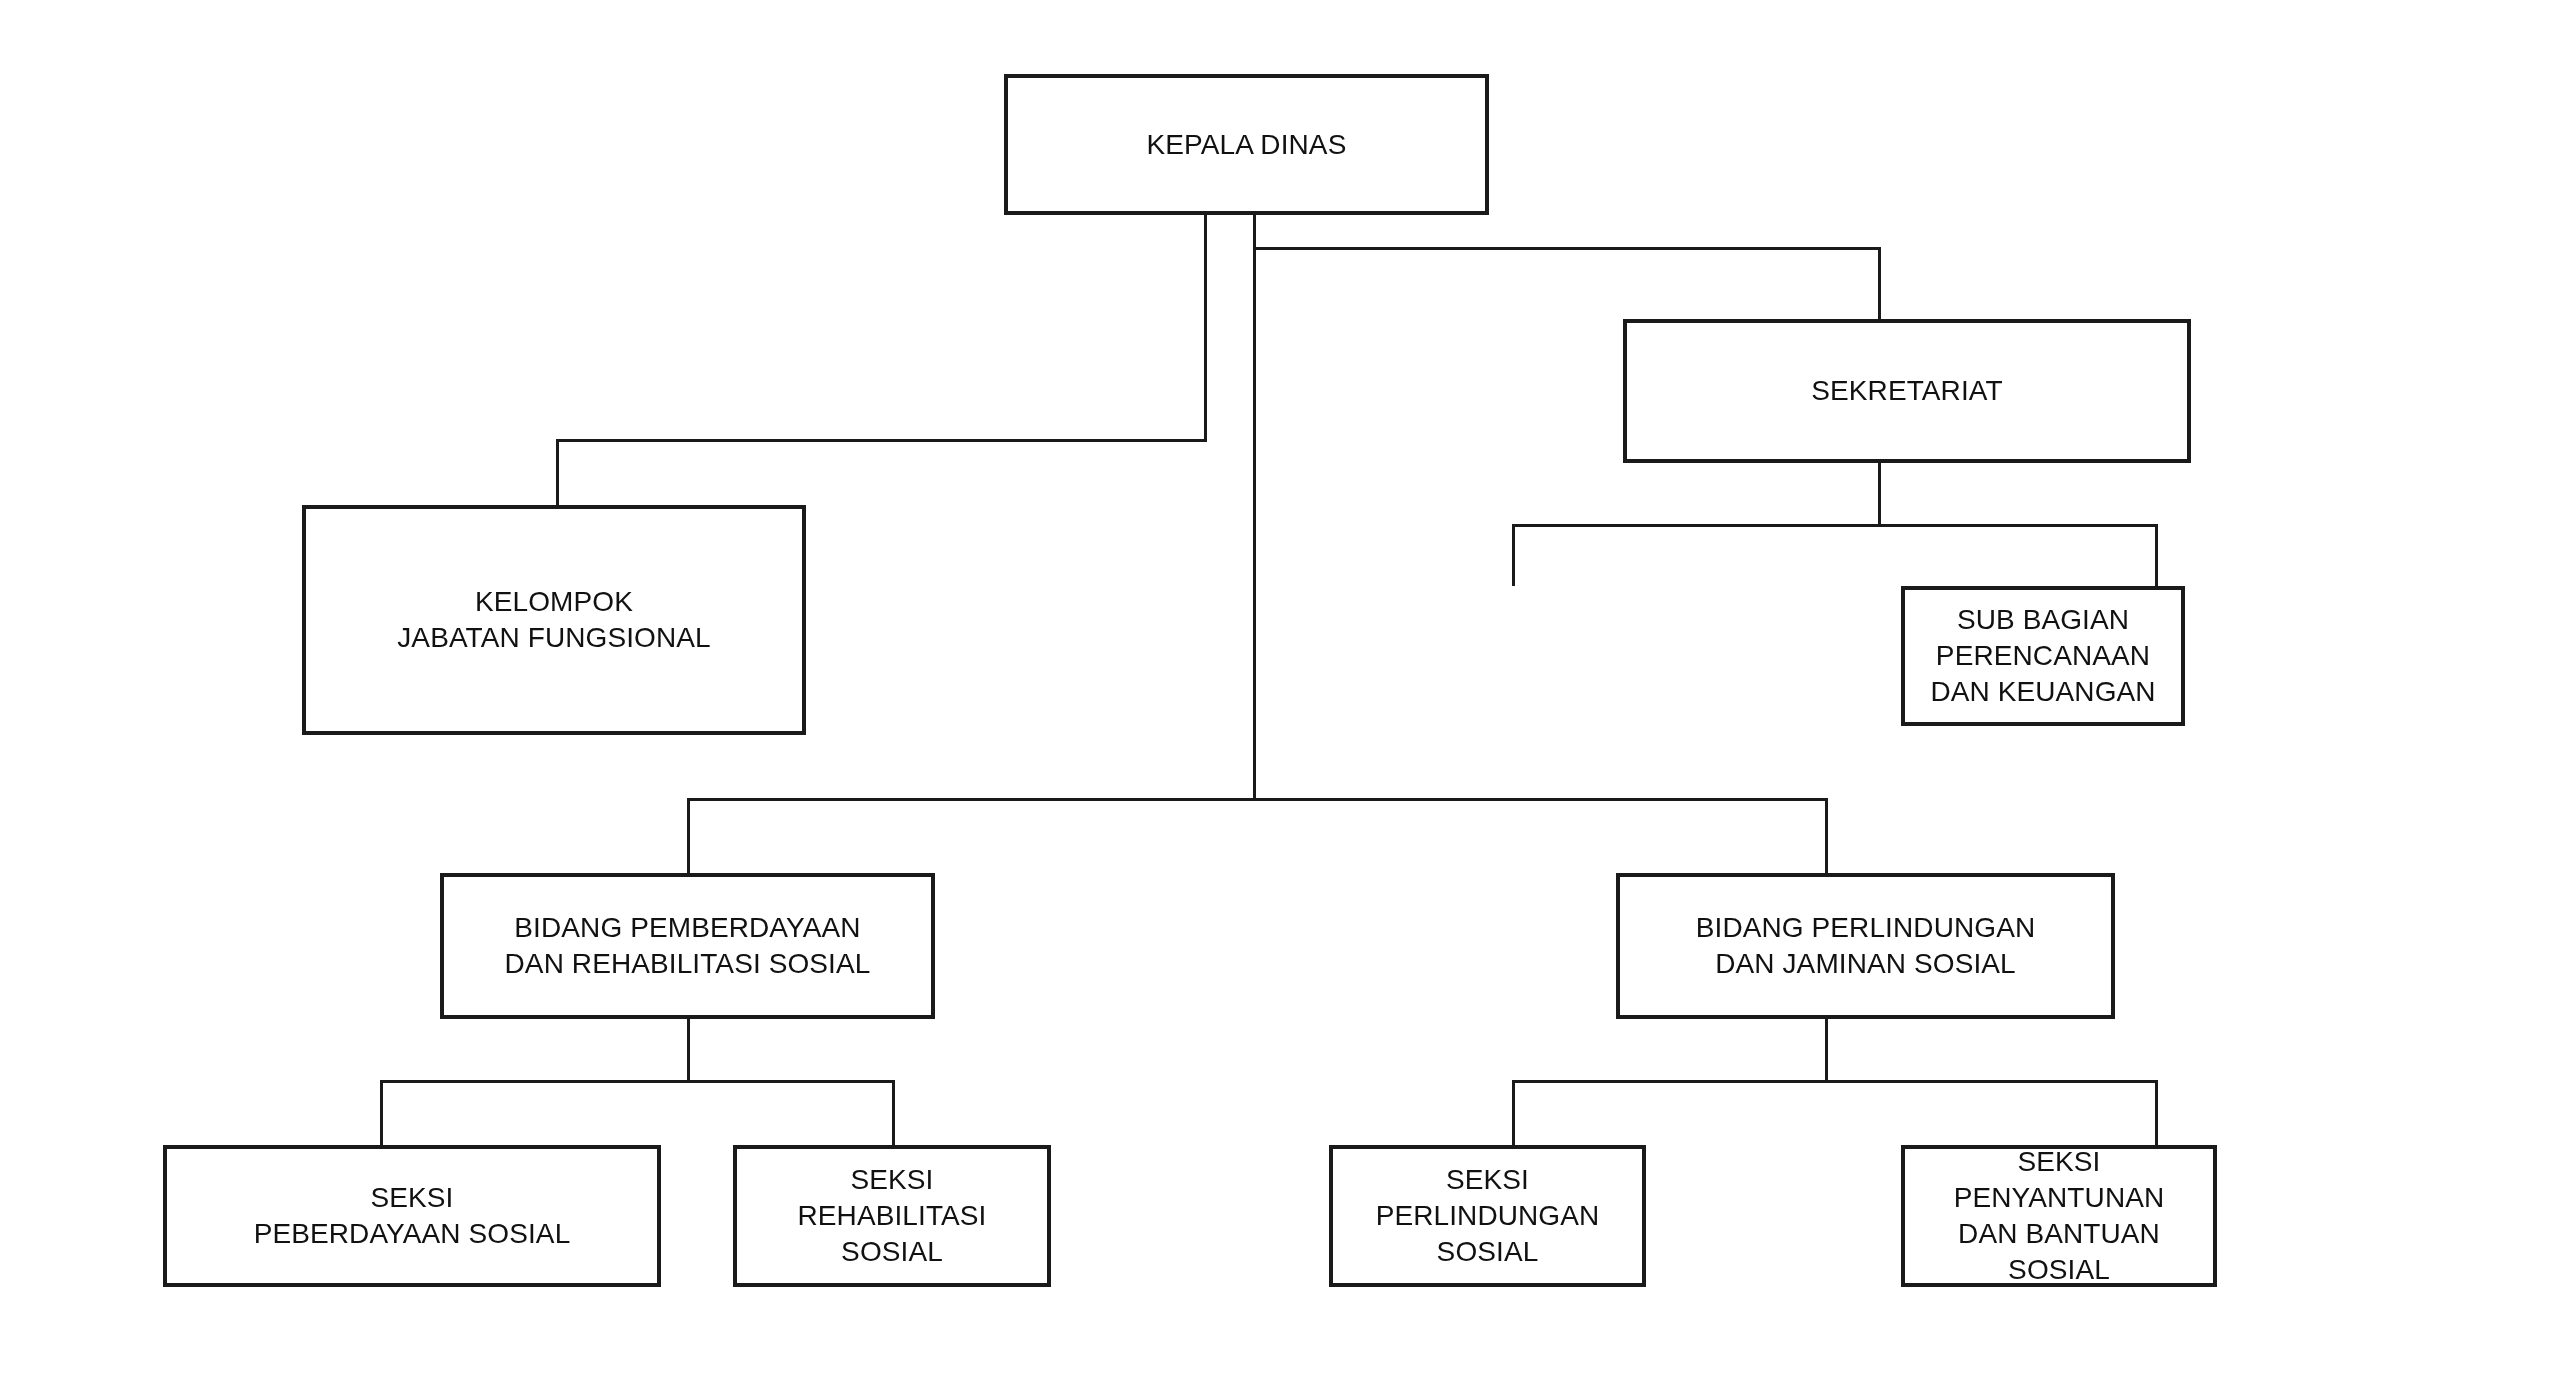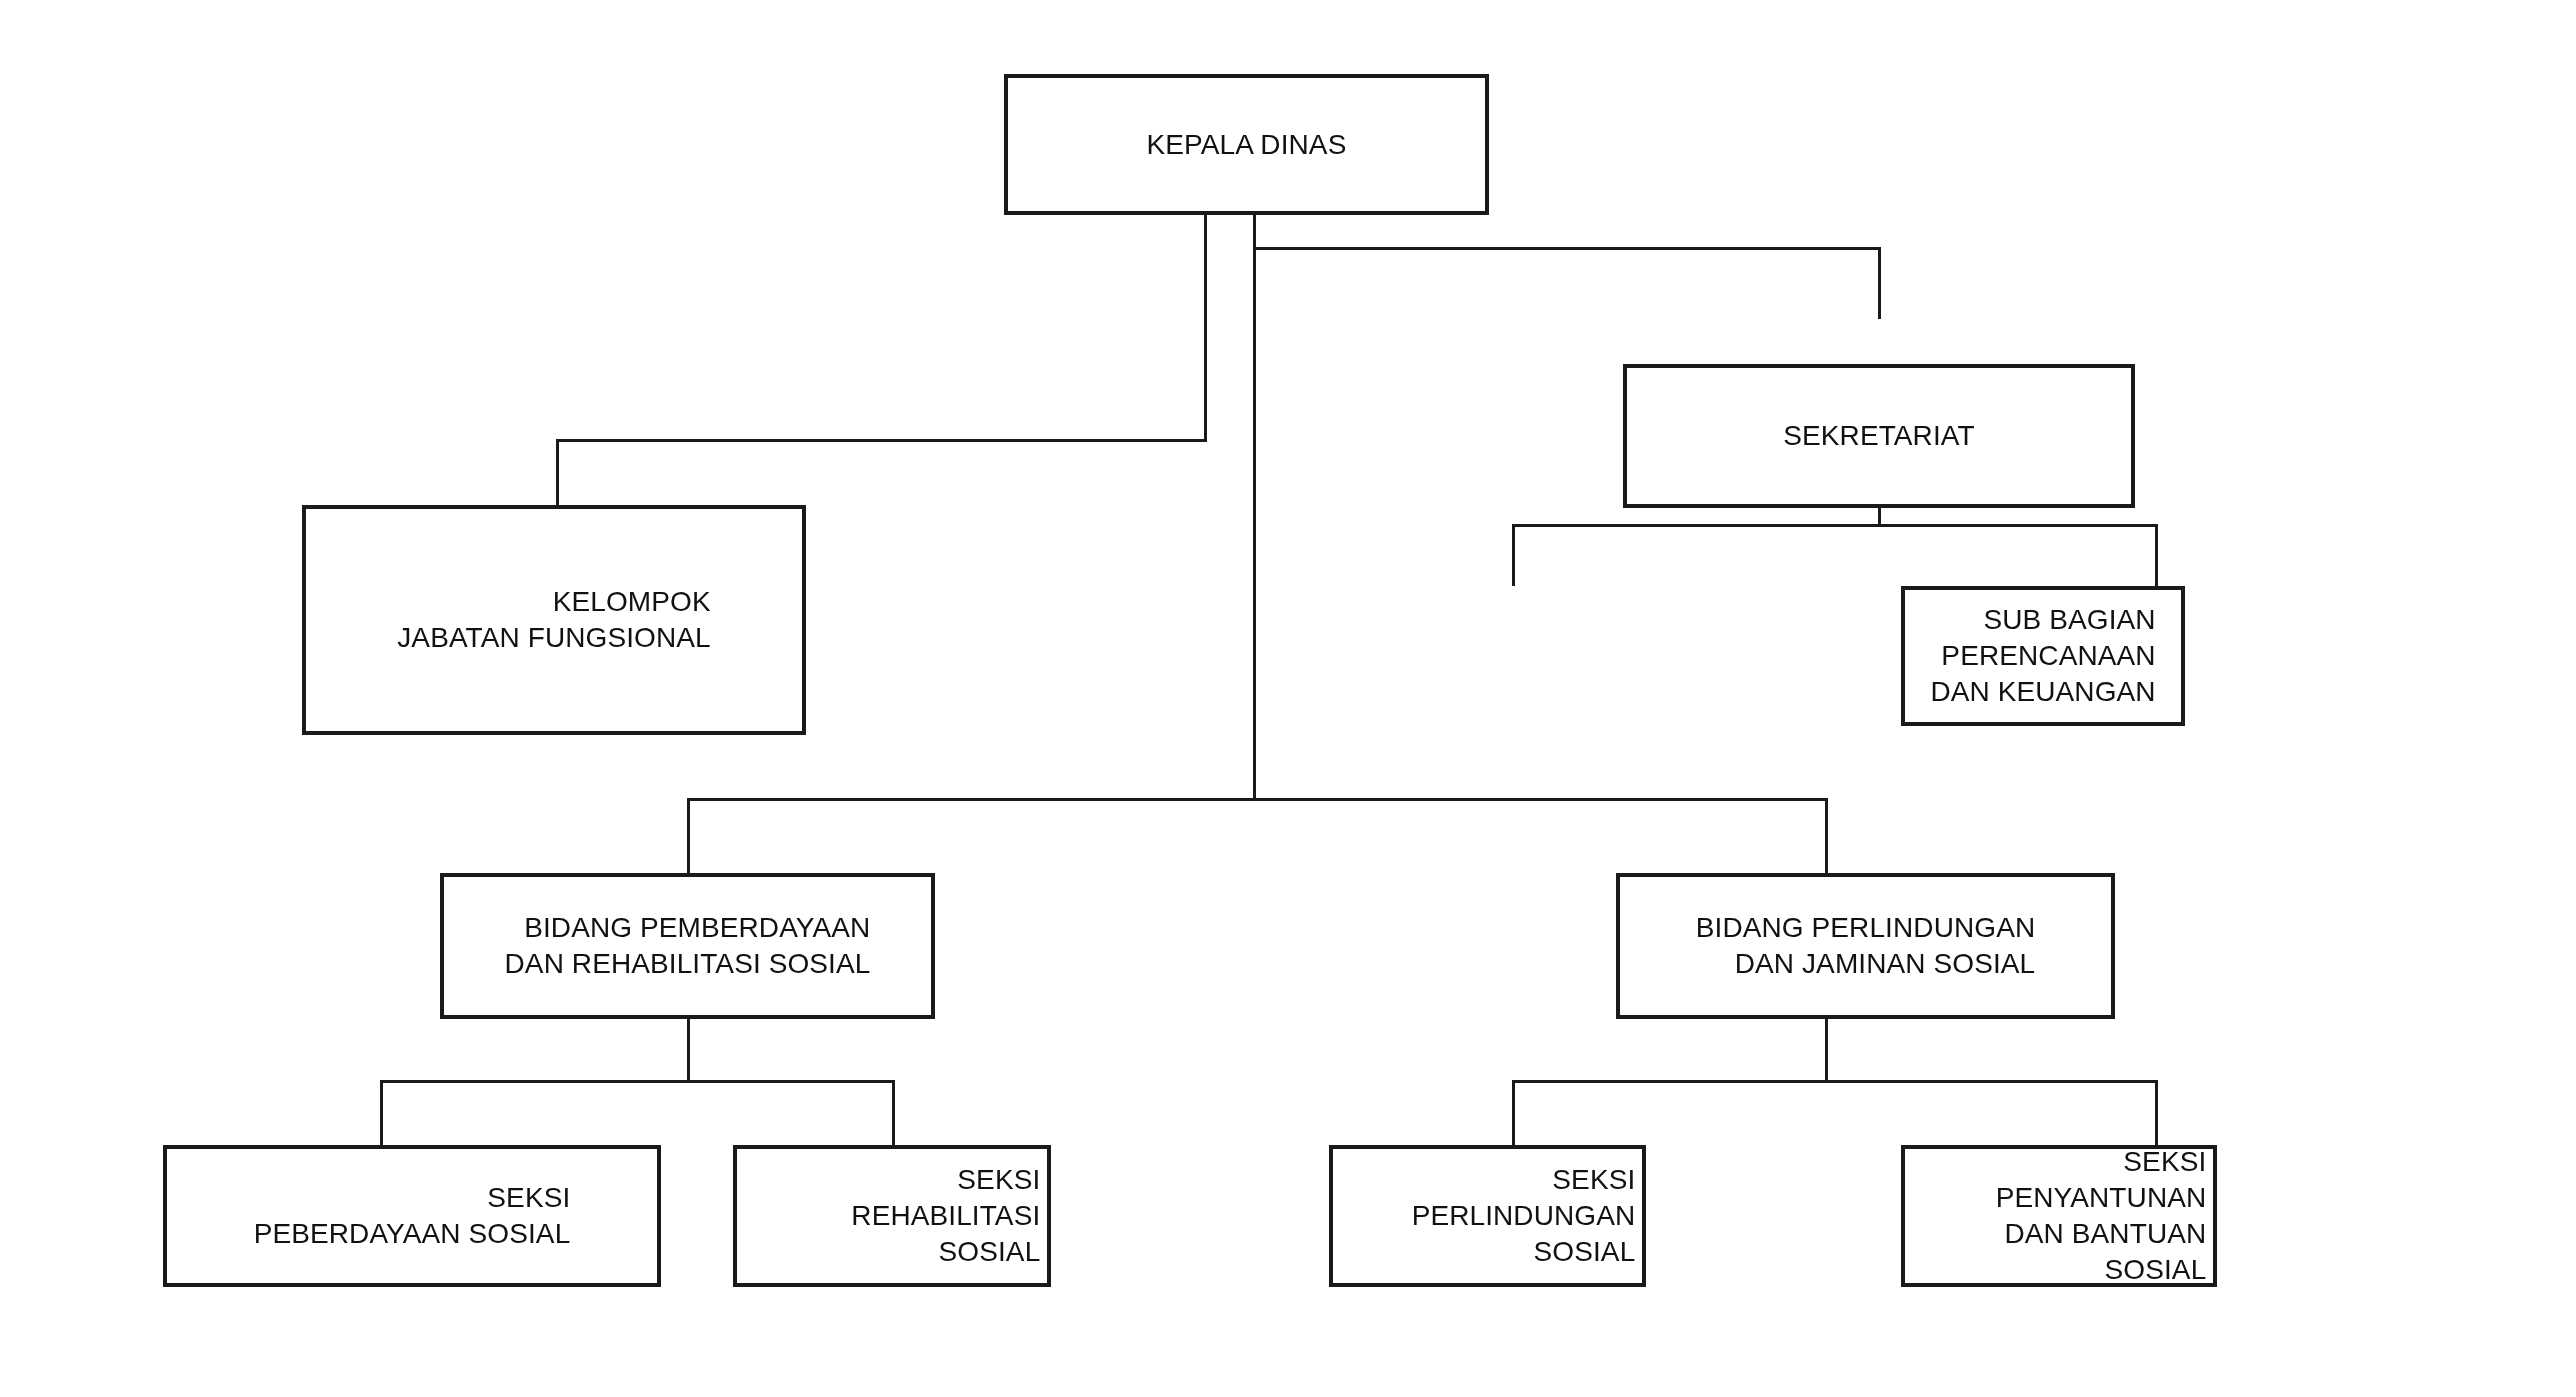--- a/index.html
+++ b/index.html
@@ -26,21 +26,20 @@
     text-align: center;
     z-index: 3;
   }
   .org-box-label {
     font-size: 28px;
     line-height: 1.28;
     color: #111111;
     letter-spacing: 0.1px;
     white-space: pre-line;
     padding: 0 6.7px;
-    text-align: right;
   }
   .connector-h {
     position: absolute;
     background: #1a1a1a;
     height: 2.7px;
     z-index: 1;
   }
   .connector-v {
     position: absolute;
     background: #1a1a1a;
@@ -92,21 +91,21 @@
   <div class="connector-h" style="left:1512px; top:1080px; width:646px;"></div>
 
   <div class="connector-v" style="left:1512px; top:1080px; height:65px;"></div>
 
   <div class="connector-v" style="left:2155px; top:1080px; height:65px;"></div>
 
   <div class="org-box" style="left:1004px; top:74px; width:485px; height:141px;">
     <div class="org-box-label">KEPALA DINAS</div>
   </div>
 
-  <div class="org-box" style="left:1623px; top:319px; width:512px; height:144px;margin-top:45px;">
+  <div class="org-box" style="left:1623px; top:319px; width:568px; height:144px;">
     <div class="org-box-label">SEKRETARIAT</div>
   </div>
 
   <div class="org-box" style="left:302px; top:505px; width:504px; height:230px;">
     <div class="org-box-label">KELOMPOK
 JABATAN FUNGSIONAL</div>
   </div>
 
 
   <div class="org-box" style="left:1901px; top:586px; width:284px; height:140px;">

